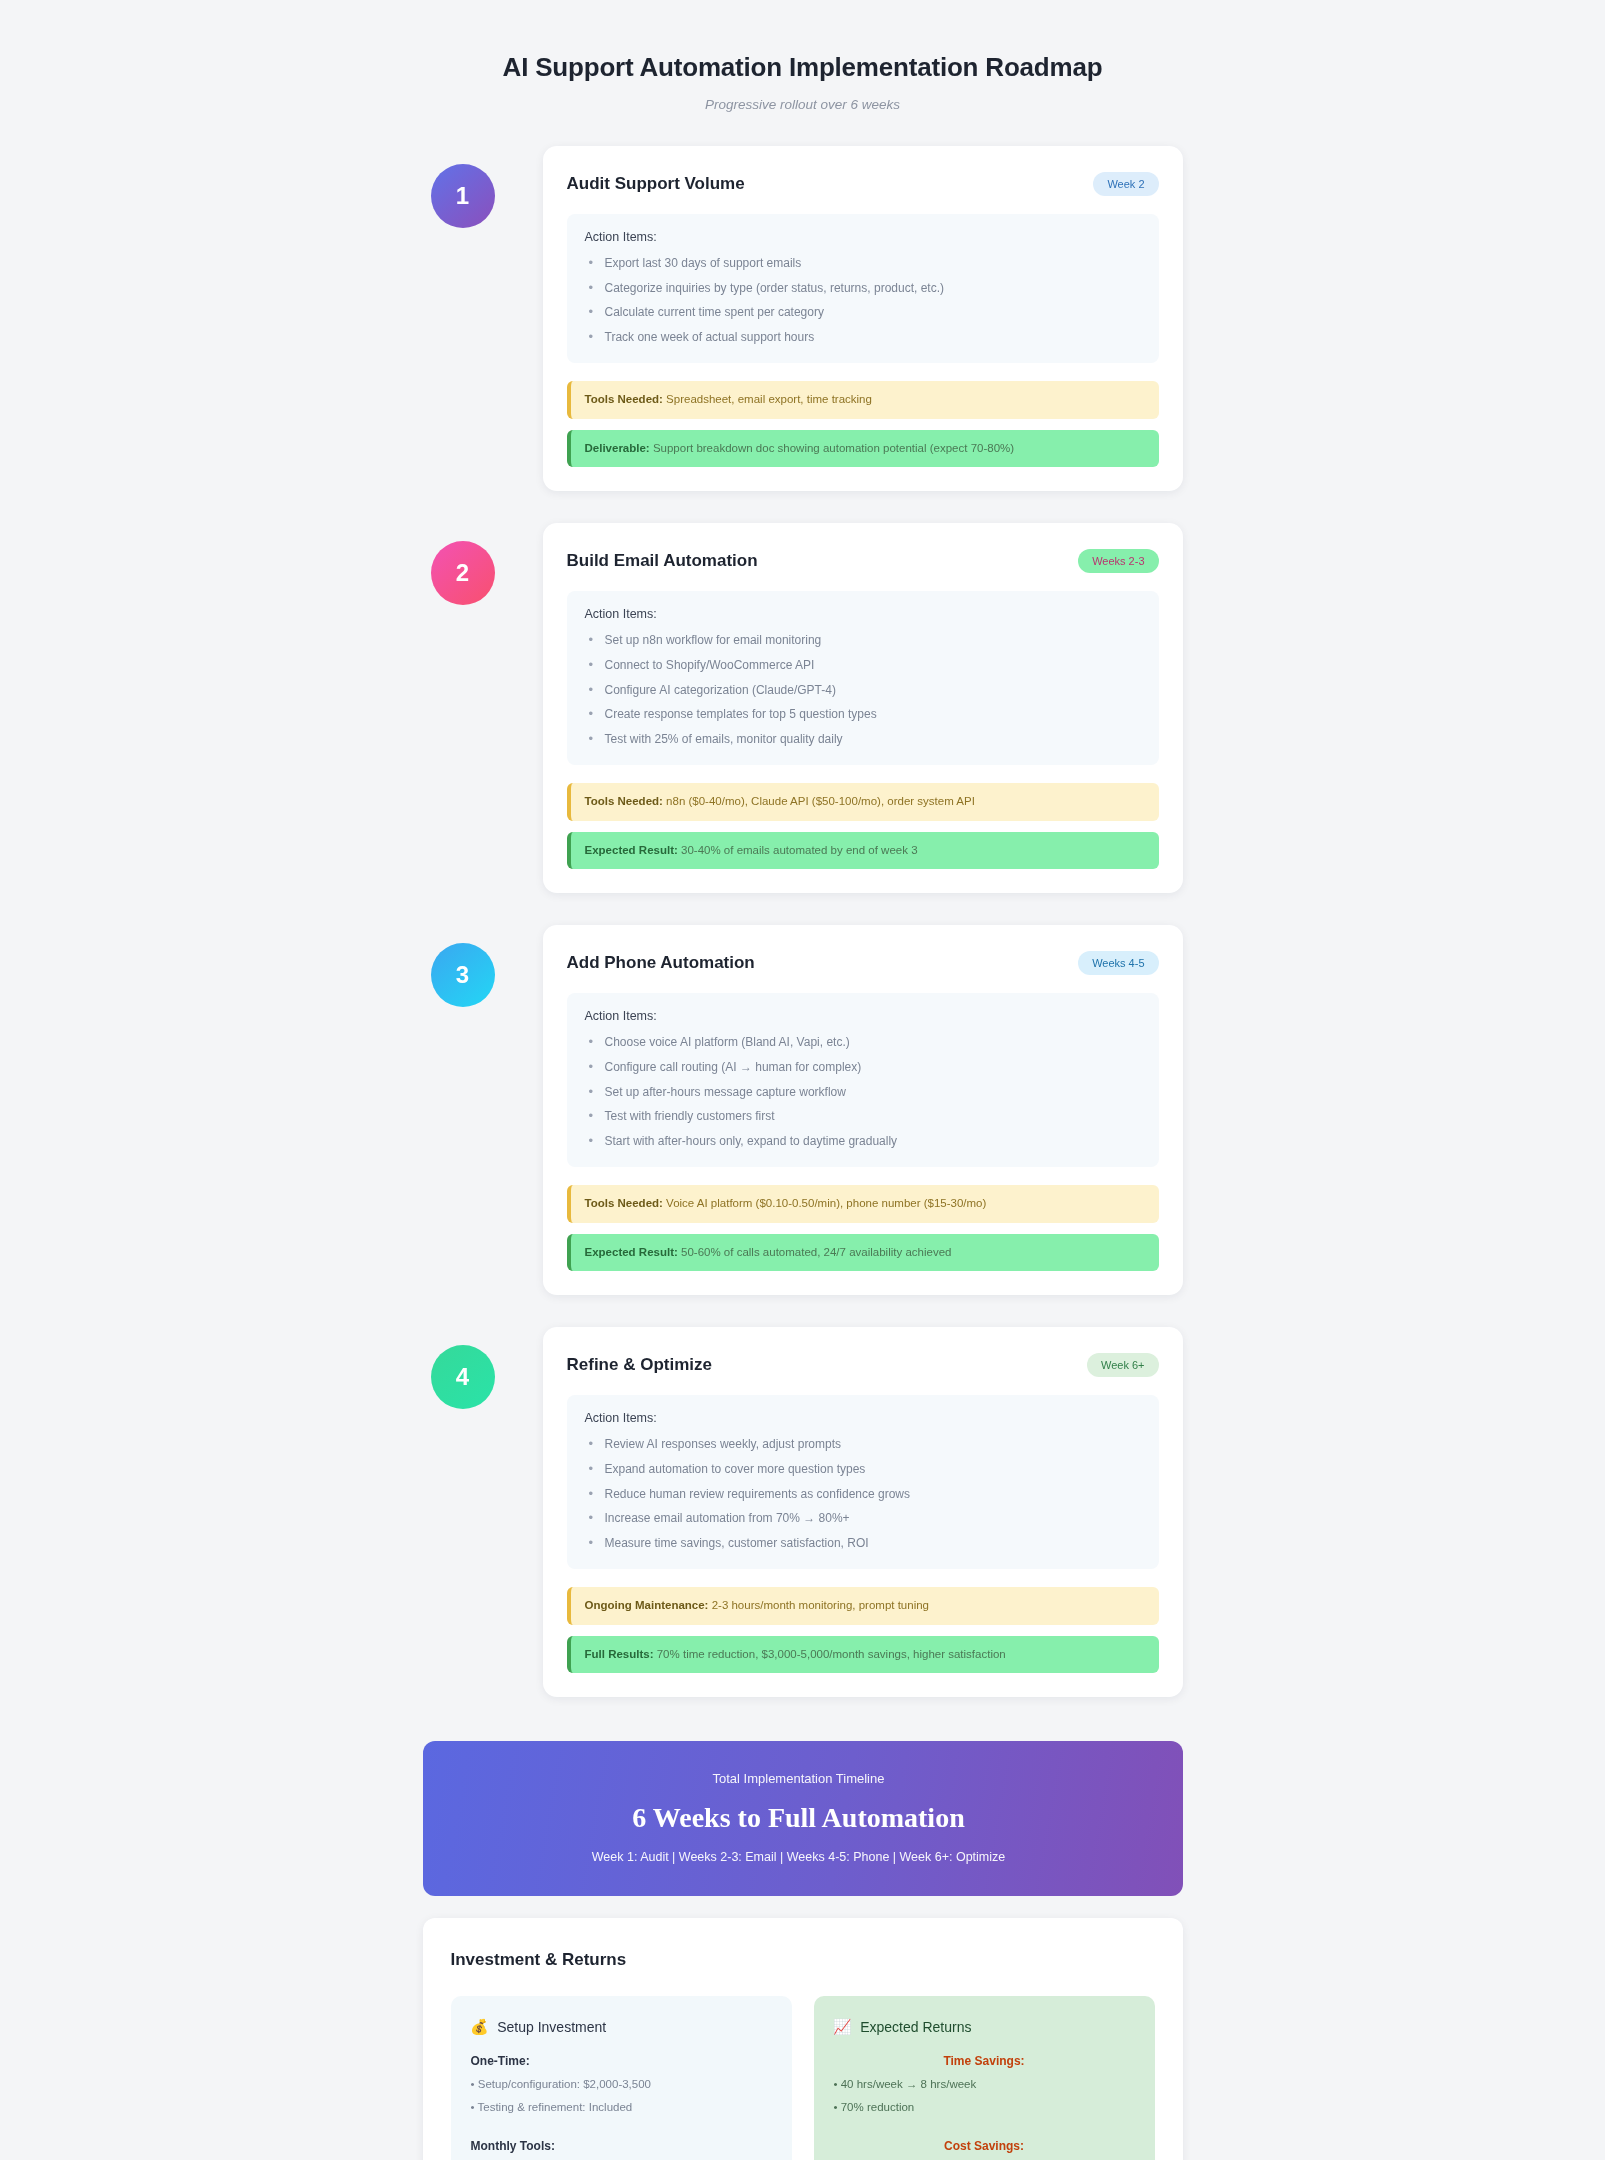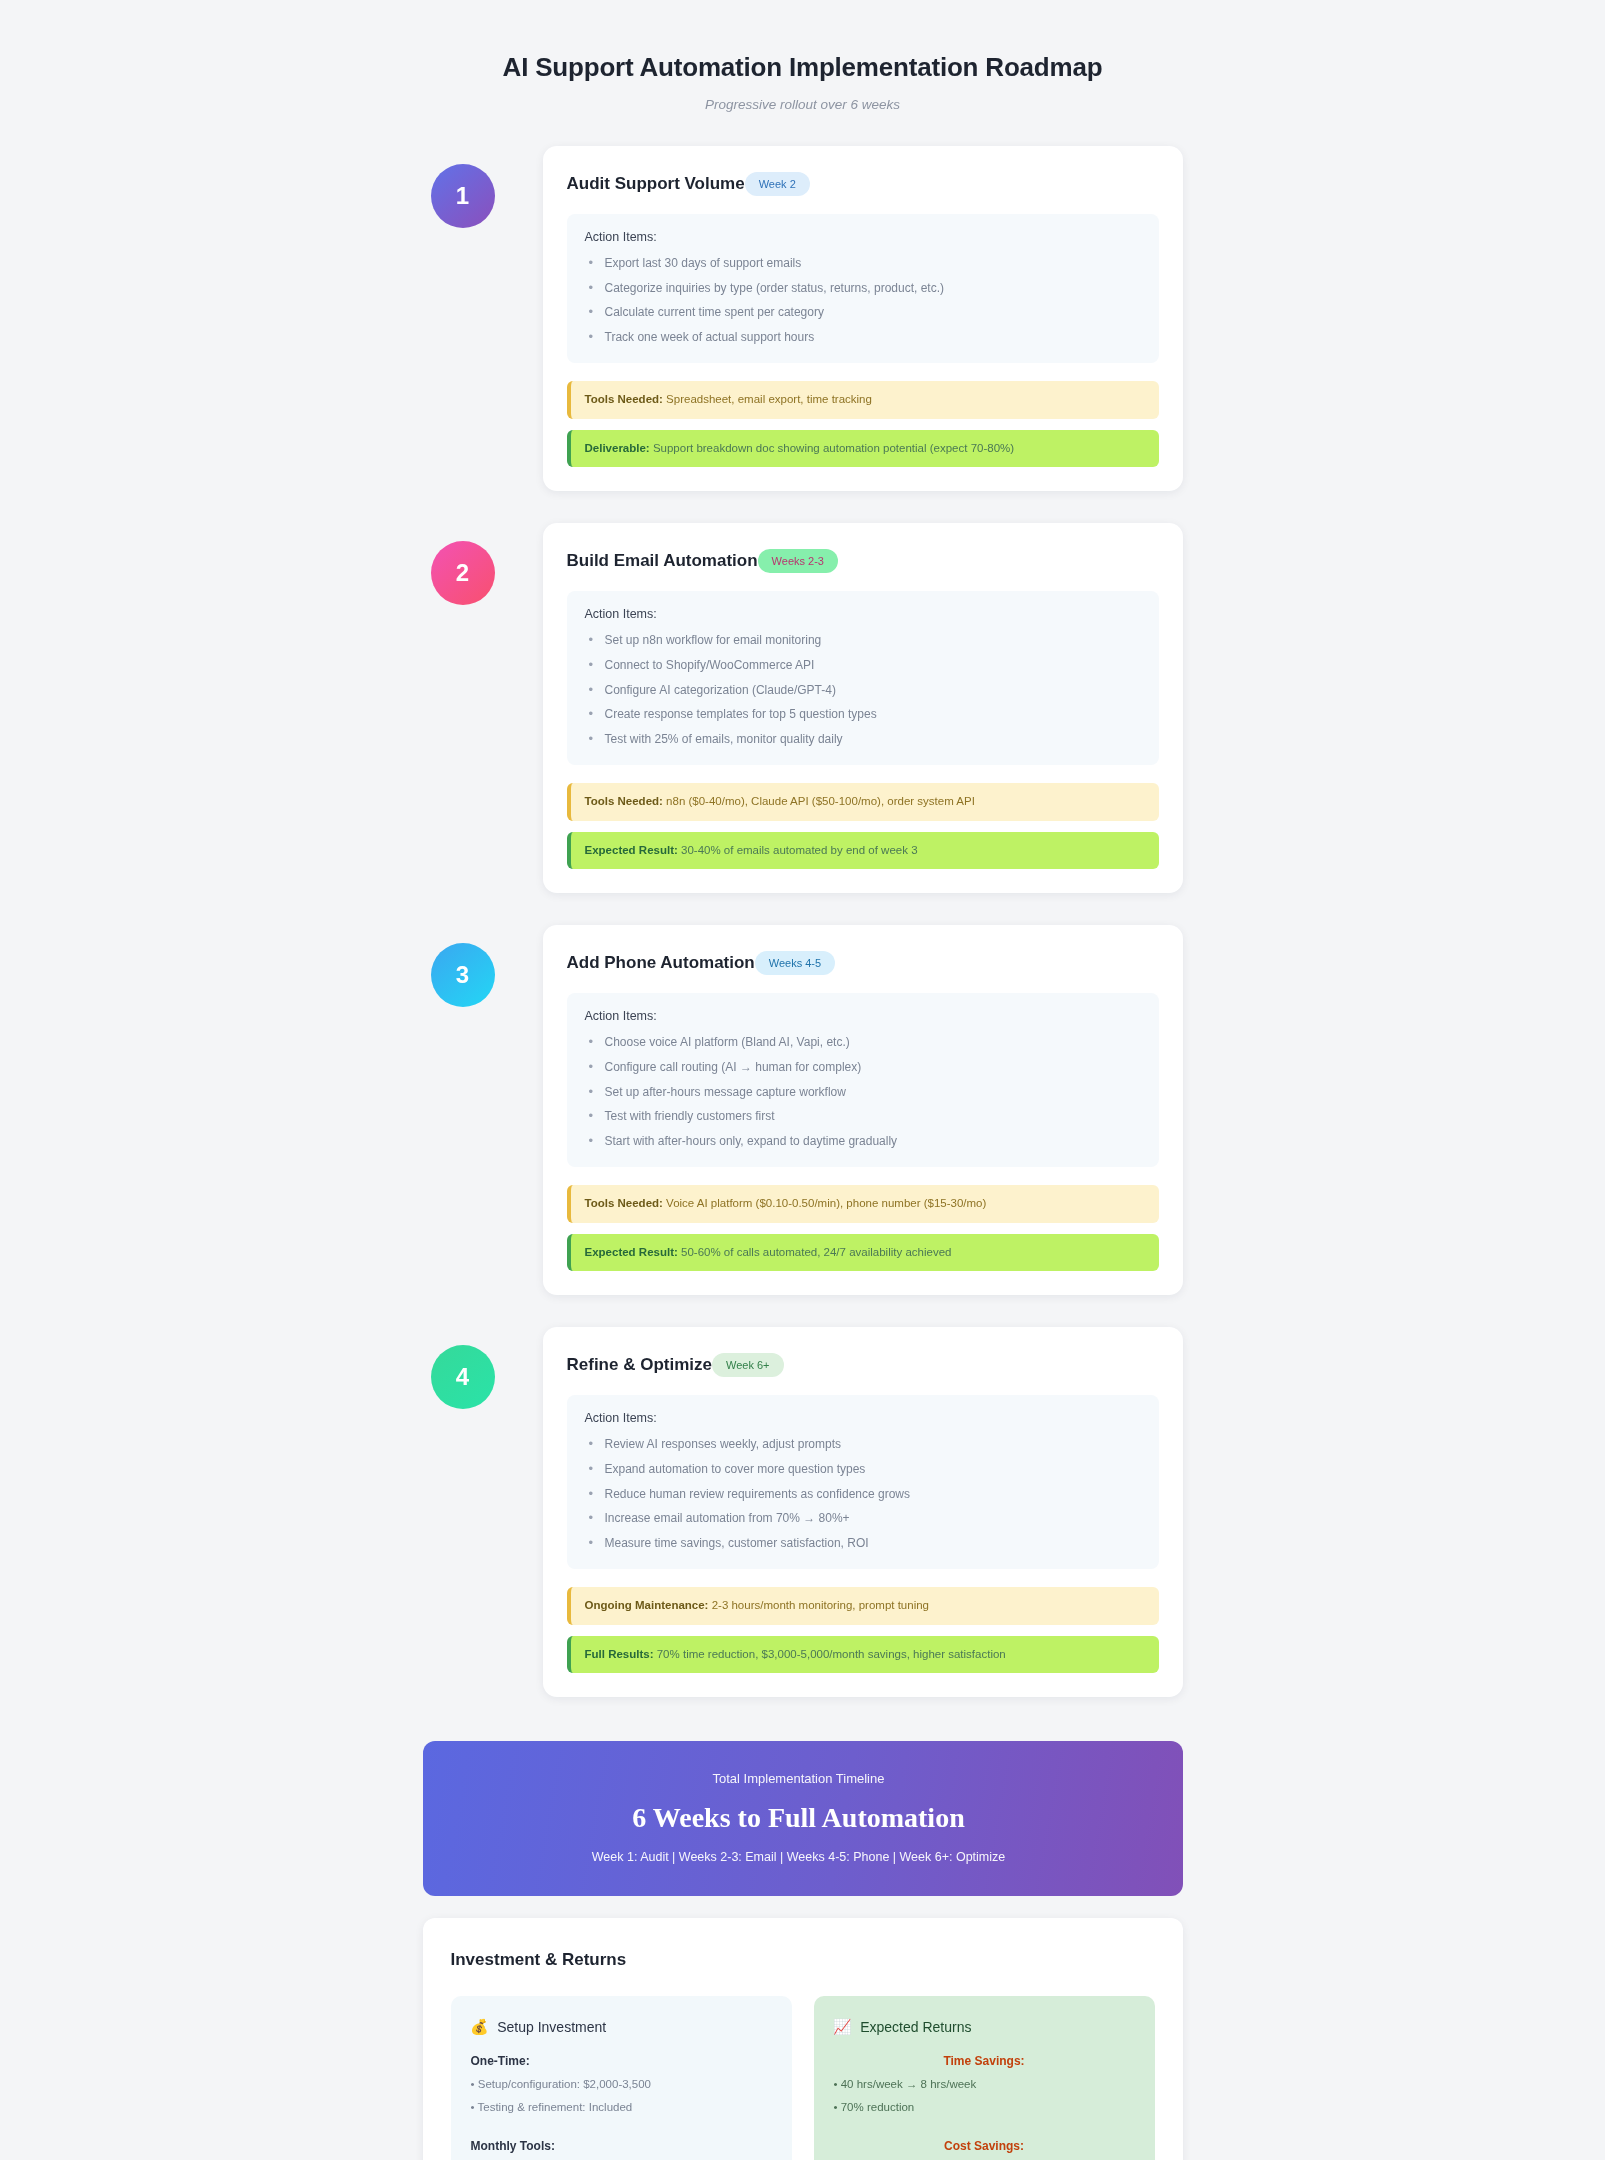--- a/index.html
+++ b/index.html
@@ -56,20 +56,21 @@
   }
   .card {
     background: #ffffff;
     border-radius: 14px;
     box-shadow: 0 2px 10px rgba(20,30,60,0.07);
     padding: 26px 24px 24px 24px;
   }
   .card-head {
     display: flex;
     align-items: center;
+    justify-content: space-between;
     margin-bottom: 18px;
   }
   .card-title {
     font-size: 17px;
     font-weight: bold;
     color: #1e2430;
   }
   .week-badge {
     font-size: 11px;
     padding: 6px 14px;
@@ -116,21 +117,21 @@
     margin-bottom: 11px;
   }
   .note:last-child { margin-bottom: 0; }
   .note-warn {
     background: #fdf2cd;
     border-left: 4px solid #e8b93d;
     color: #8e7324;
   }
   .note-warn b { color: #6d5a18; }
   .note-ok {
-    background: #bef264;
+    background: #86efac;
     border-left: 4px solid #3fa251;
     color: #4b7955;
   }
   .note-ok b { color: #27693a; }
 
   
   .timeline {
     width: 760px;
     margin: 44px auto 0 auto;
     border-radius: 12px;

